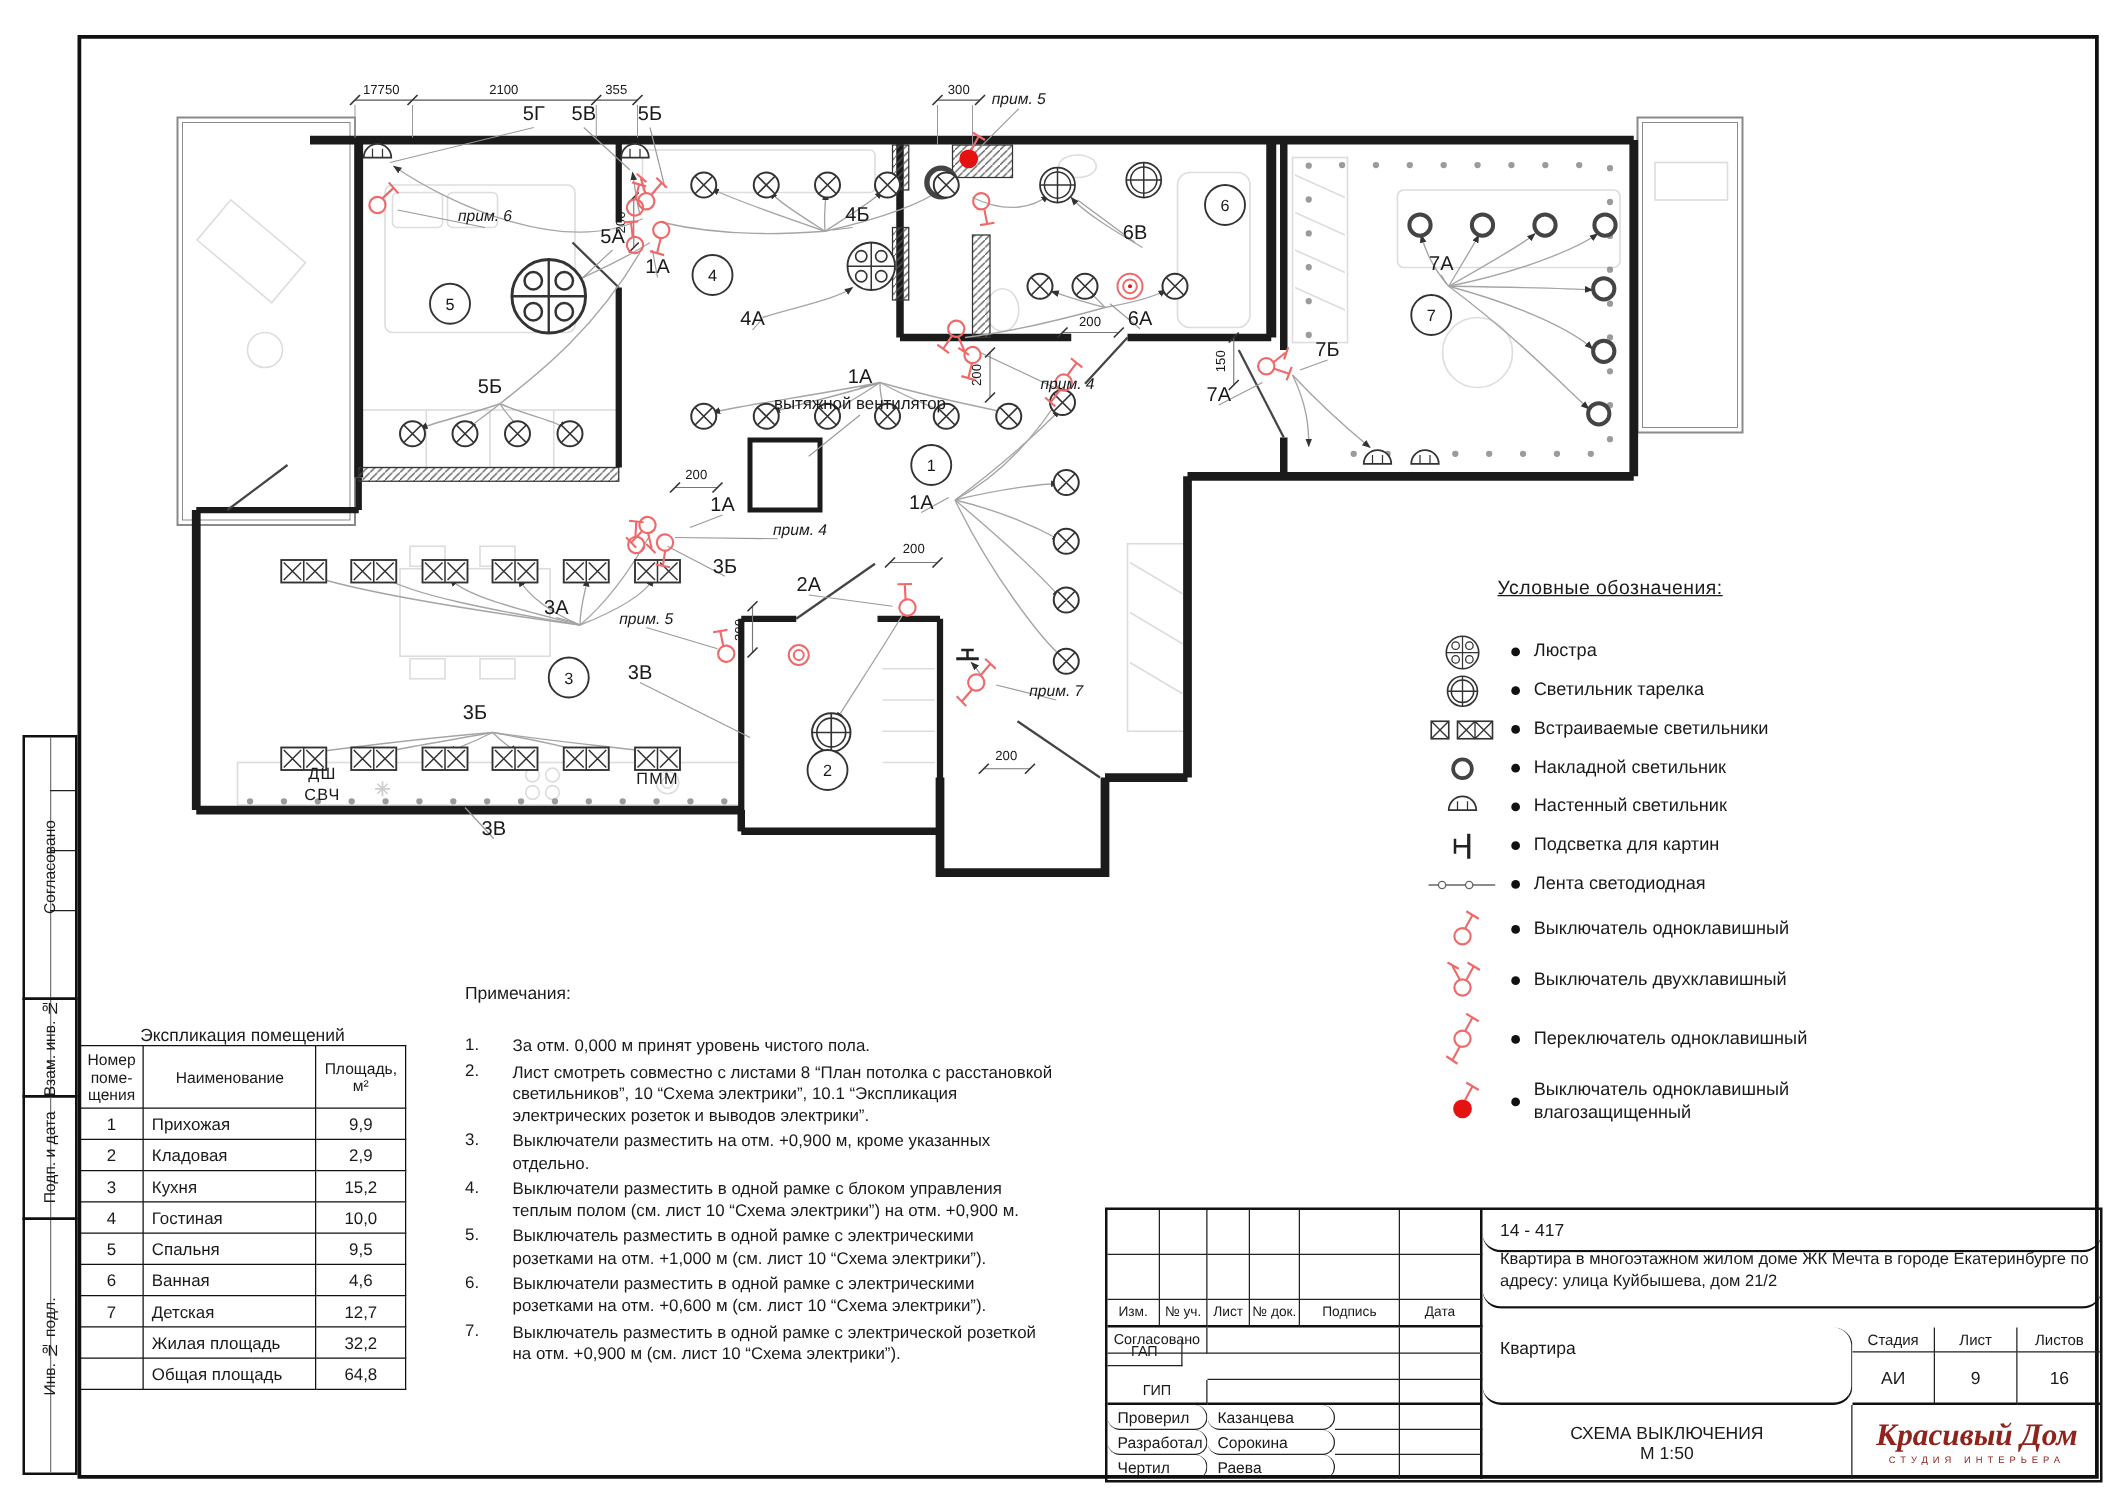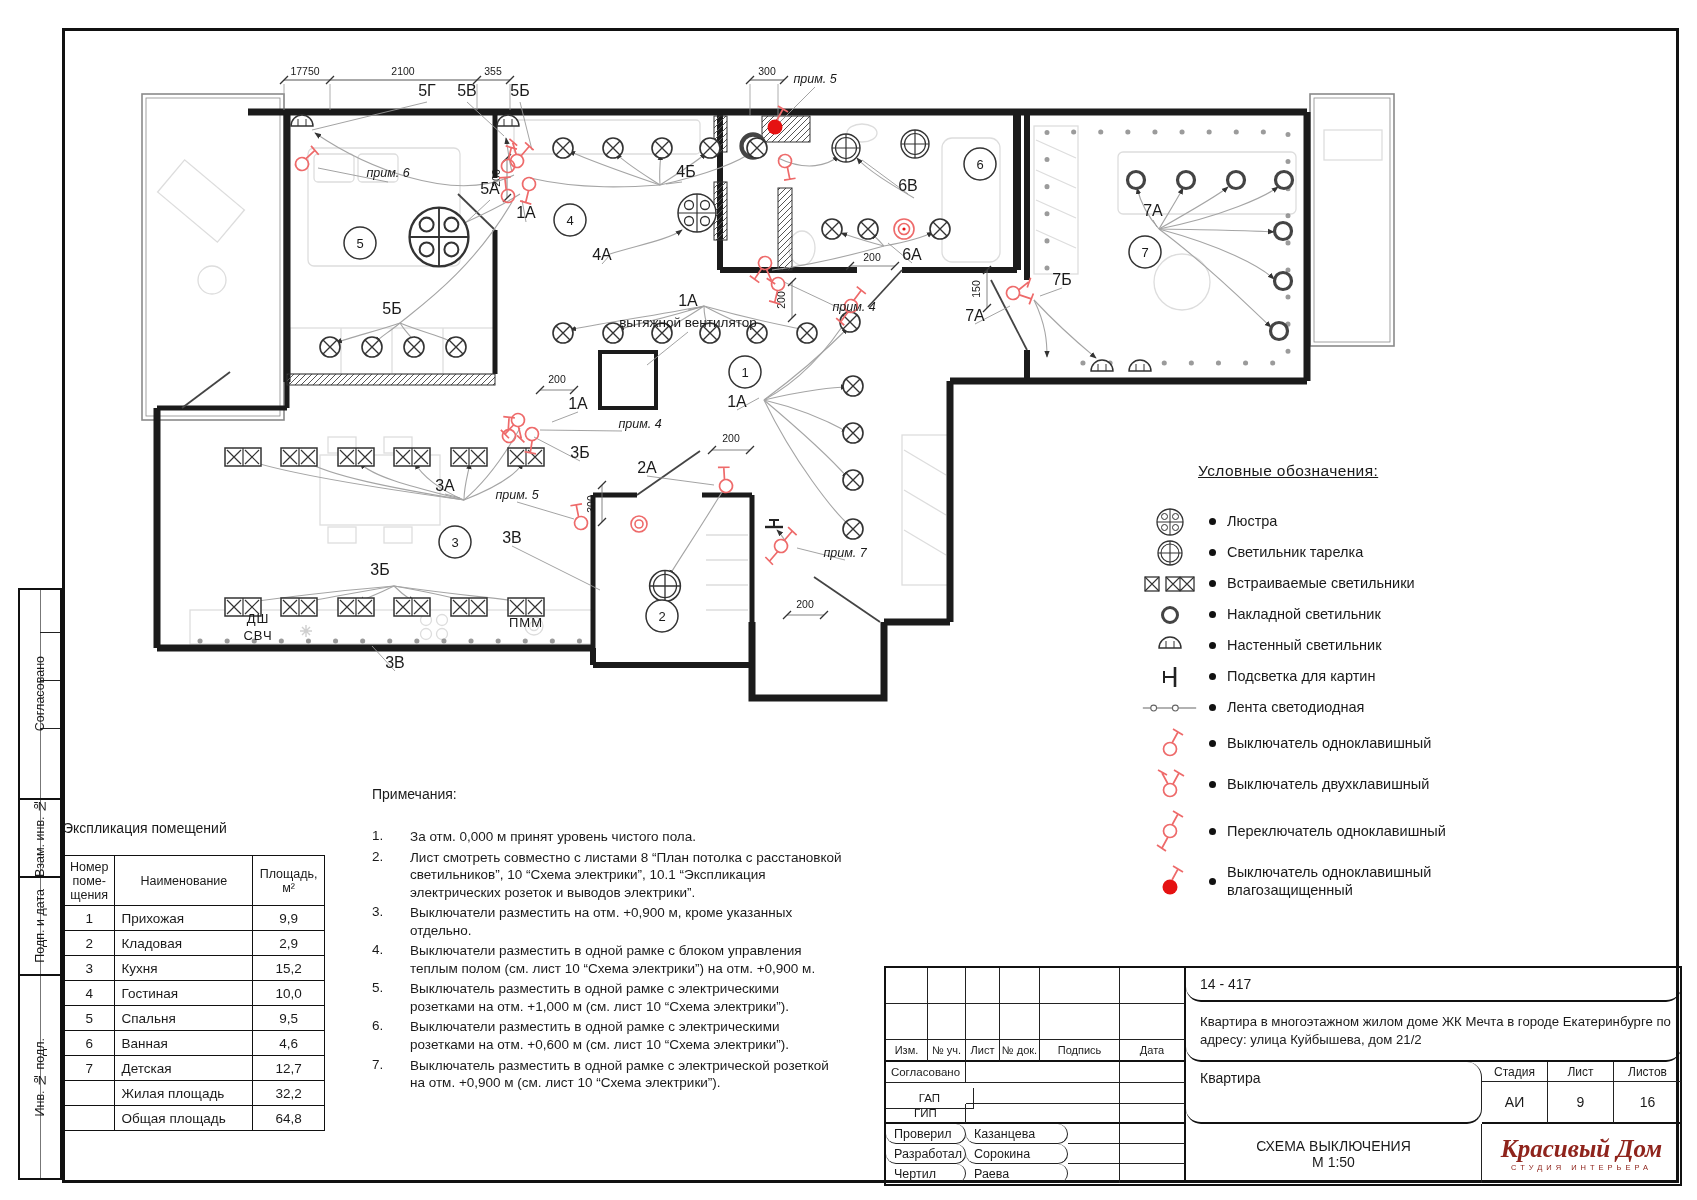--- a/index.html
+++ b/index.html
@@ -33,21 +33,21 @@
   .legend-item .bu i{width:7px;height:7px;border-radius:50%;background:#111;}
   .legend-item .tx{font-size:14.5px;line-height:1.25;}
   
   .notes{position:absolute;left:372px;top:786px;width:474px;}
   .notes-title{font-size:14px;margin-bottom:26px;}
   .note-row{display:flex;margin-bottom:3px;}
   .note-num{flex:0 0 38px;font-size:13.5px;}
   .note-txt{font-size:13.5px;line-height:1.3;}
   
   .rooms{position:absolute;left:63px;top:820px;width:262px;}
-  .rooms-title{font-size:14px;margin-bottom:19px;}
+  .rooms-title{text-align:center;font-size:14px;margin-bottom:0;}
   table.rt{border-collapse:collapse;width:262px;}
   table.rt td{border:1.6px solid #111;font-size:13.5px;padding:0 6px;height:25px;box-sizing:border-box;}
   table.rt td.c{text-align:center;padding:0 2px;}
   table.rt tr.hd td{height:50px;font-size:12.5px;text-align:center;white-space:pre-line;line-height:1.12;}
   
   .tblock{position:absolute;left:884px;top:966px;width:798px;height:220px;border:2.5px solid #111;
           box-sizing:border-box;font-size:12.5px;}
   .tb-cell{position:absolute;box-sizing:border-box;border-right:1.4px solid #222;border-bottom:1.4px solid #222;
            display:flex;align-items:center;justify-content:center;text-align:center;overflow:hidden;}
   .tb-left{justify-content:flex-start;padding-left:8px;text-align:left;border-radius:15px;}
@@ -765,42 +765,42 @@
     <div class="tb-cell tb-bstrong" style="left:0;top:72px;width:42px;height:22px;font-size:11px">Изм.</div>
     <div class="tb-cell tb-bstrong" style="left:42px;top:72px;width:38px;height:22px;font-size:11px">№ уч.</div>
     <div class="tb-cell tb-bstrong" style="left:80px;top:72px;width:34px;height:22px;font-size:11px">Лист</div>
     <div class="tb-cell tb-bstrong" style="left:114px;top:72px;width:40px;height:22px;font-size:11px">№ док.</div>
     <div class="tb-cell tb-bstrong" style="left:154px;top:72px;width:80px;height:22px;font-size:11px">Подпись</div>
     <div class="tb-cell tb-strong tb-bstrong" style="left:234px;top:72px;width:66px;height:22px;font-size:11px">Дата</div>
 
     <div class="tb-cell" style="left:0;top:94px;width:80px;height:21px;font-size:11.5px">Согласовано</div>
     <div class="tb-cell" style="left:80px;top:94px;width:154px;height:21px"></div>
     <div class="tb-cell tb-strong" style="left:234px;top:94px;width:66px;height:21px"></div>
-    <div class="tb-cell" style="left:0;top:120px;width:88px;height:21px;font-size:11.5px">ГАП</div>
+    <div class="tb-cell" style="left:0;top:104px;width:60px;height:21px;font-size:11.5px">ГАП</div>
     <div class="tb-cell" style="left:80px;top:115px;width:154px;height:21px"></div>
     <div class="tb-cell tb-strong" style="left:234px;top:115px;width:66px;height:21px"></div>
     <div class="tb-cell tb-bstrong" style="left:0;top:136px;width:80px;height:20px;font-size:11.5px">ГИП</div>
     <div class="tb-cell tb-bstrong" style="left:80px;top:136px;width:154px;height:20px"></div>
     <div class="tb-cell tb-strong tb-bstrong" style="left:234px;top:136px;width:66px;height:20px"></div>
 
     <div class="tb-cell tb-left" style="left:0;top:156px;width:80px;height:20px">Проверил</div>
     <div class="tb-cell tb-left" style="left:80px;top:156px;width:102px;height:20px">Казанцева</div>
     <div class="tb-cell" style="left:182px;top:156px;width:52px;height:20px"></div>
     <div class="tb-cell tb-strong" style="left:234px;top:156px;width:66px;height:20px"></div>
     <div class="tb-cell tb-left" style="left:0;top:176px;width:80px;height:20px">Разработал</div>
     <div class="tb-cell tb-left" style="left:80px;top:176px;width:102px;height:20px">Сорокина</div>
     <div class="tb-cell" style="left:182px;top:176px;width:52px;height:20px"></div>
     <div class="tb-cell tb-strong" style="left:234px;top:176px;width:66px;height:20px"></div>
     <div class="tb-cell tb-left" style="left:0;top:196px;width:80px;height:19px;border-bottom:none">Чертил</div>
     <div class="tb-cell tb-left" style="left:80px;top:196px;width:102px;height:19px;border-bottom:none">Раева</div>
     <div class="tb-cell" style="left:182px;top:196px;width:52px;height:19px;border-bottom:none"></div>
     <div class="tb-cell tb-strong" style="left:234px;top:196px;width:66px;height:19px;border-bottom:none"></div>
 
     <div class="tb-cell tb-left tb-bstrong" style="left:300px;top:0;width:495px;height:34px;border-right:none;font-size:14px;padding-left:14px">14 - 417</div>
-    <div class="tb-cell tb-left tb-bstrong" style="left:300px;top:34px;width:495px;height:60px;border-right:none;font-size:13.2px;padding:2px 10px 2px 14px;line-height:1.35;text-align:left">Квартира в многоэтажном жилом доме ЖК Мечта в городе Екатеринбурге по адресу: улица Куйбышева, дом 21/2</div>
+    <div class="tb-cell tb-left tb-bstrong" style="left:300px;top:19px;width:495px;height:60px;border-right:none;font-size:13.2px;padding:2px 10px 2px 14px;line-height:1.35;text-align:left">Квартира в многоэтажном жилом доме ЖК Мечта в городе Екатеринбурге по адресу: улица Куйбышева, дом 21/2</div>
 
     <div class="tb-cell tb-left tb-bstrong" style="left:300px;top:94px;width:296px;height:62px;align-items:flex-start;padding:8px 0 0 14px;font-size:14px">Квартира</div>
 
     <div class="tb-cell" style="left:596px;top:94px;width:66px;height:20px;font-size:12px">Стадия</div>
     <div class="tb-cell" style="left:662px;top:94px;width:66px;height:20px;font-size:12px">Лист</div>
     <div class="tb-cell" style="left:728px;top:94px;width:67px;height:20px;border-right:none;font-size:12px">Листов</div>
     <div class="tb-cell tb-bstrong" style="left:596px;top:114px;width:66px;height:42px;font-size:14px">АИ</div>
     <div class="tb-cell tb-bstrong" style="left:662px;top:114px;width:66px;height:42px;font-size:14px">9</div>
     <div class="tb-cell tb-bstrong" style="left:728px;top:114px;width:67px;height:42px;border-right:none;font-size:14px">16</div>
 

